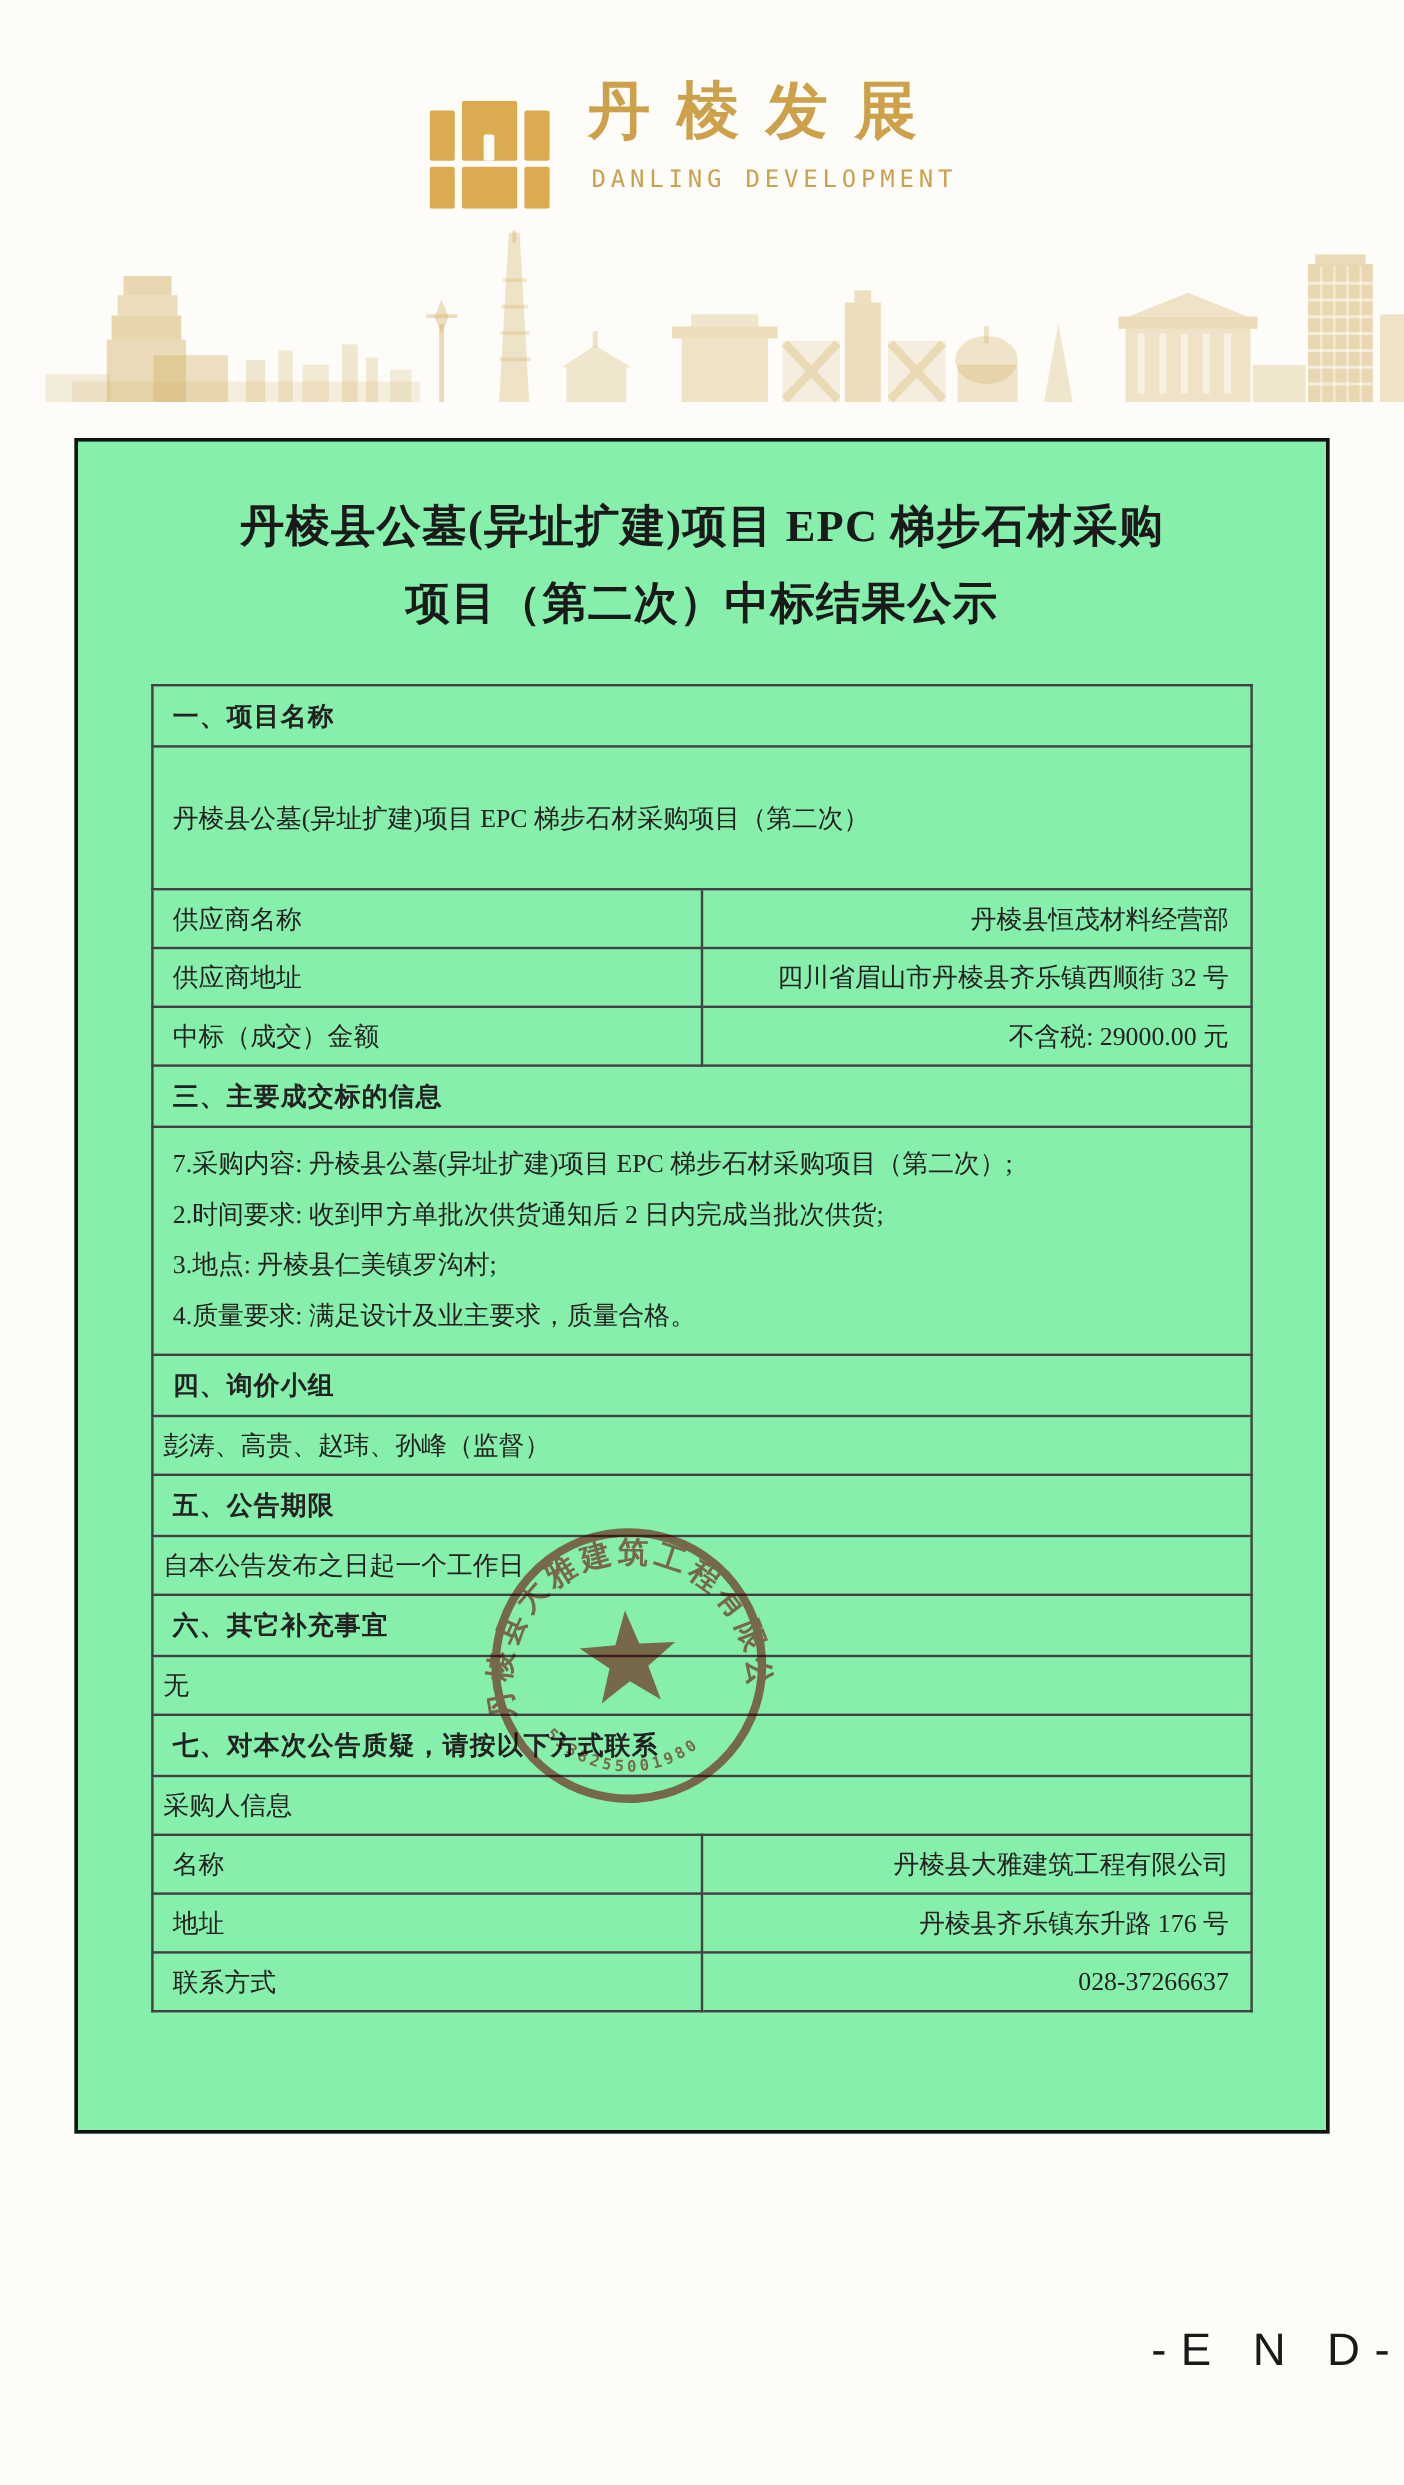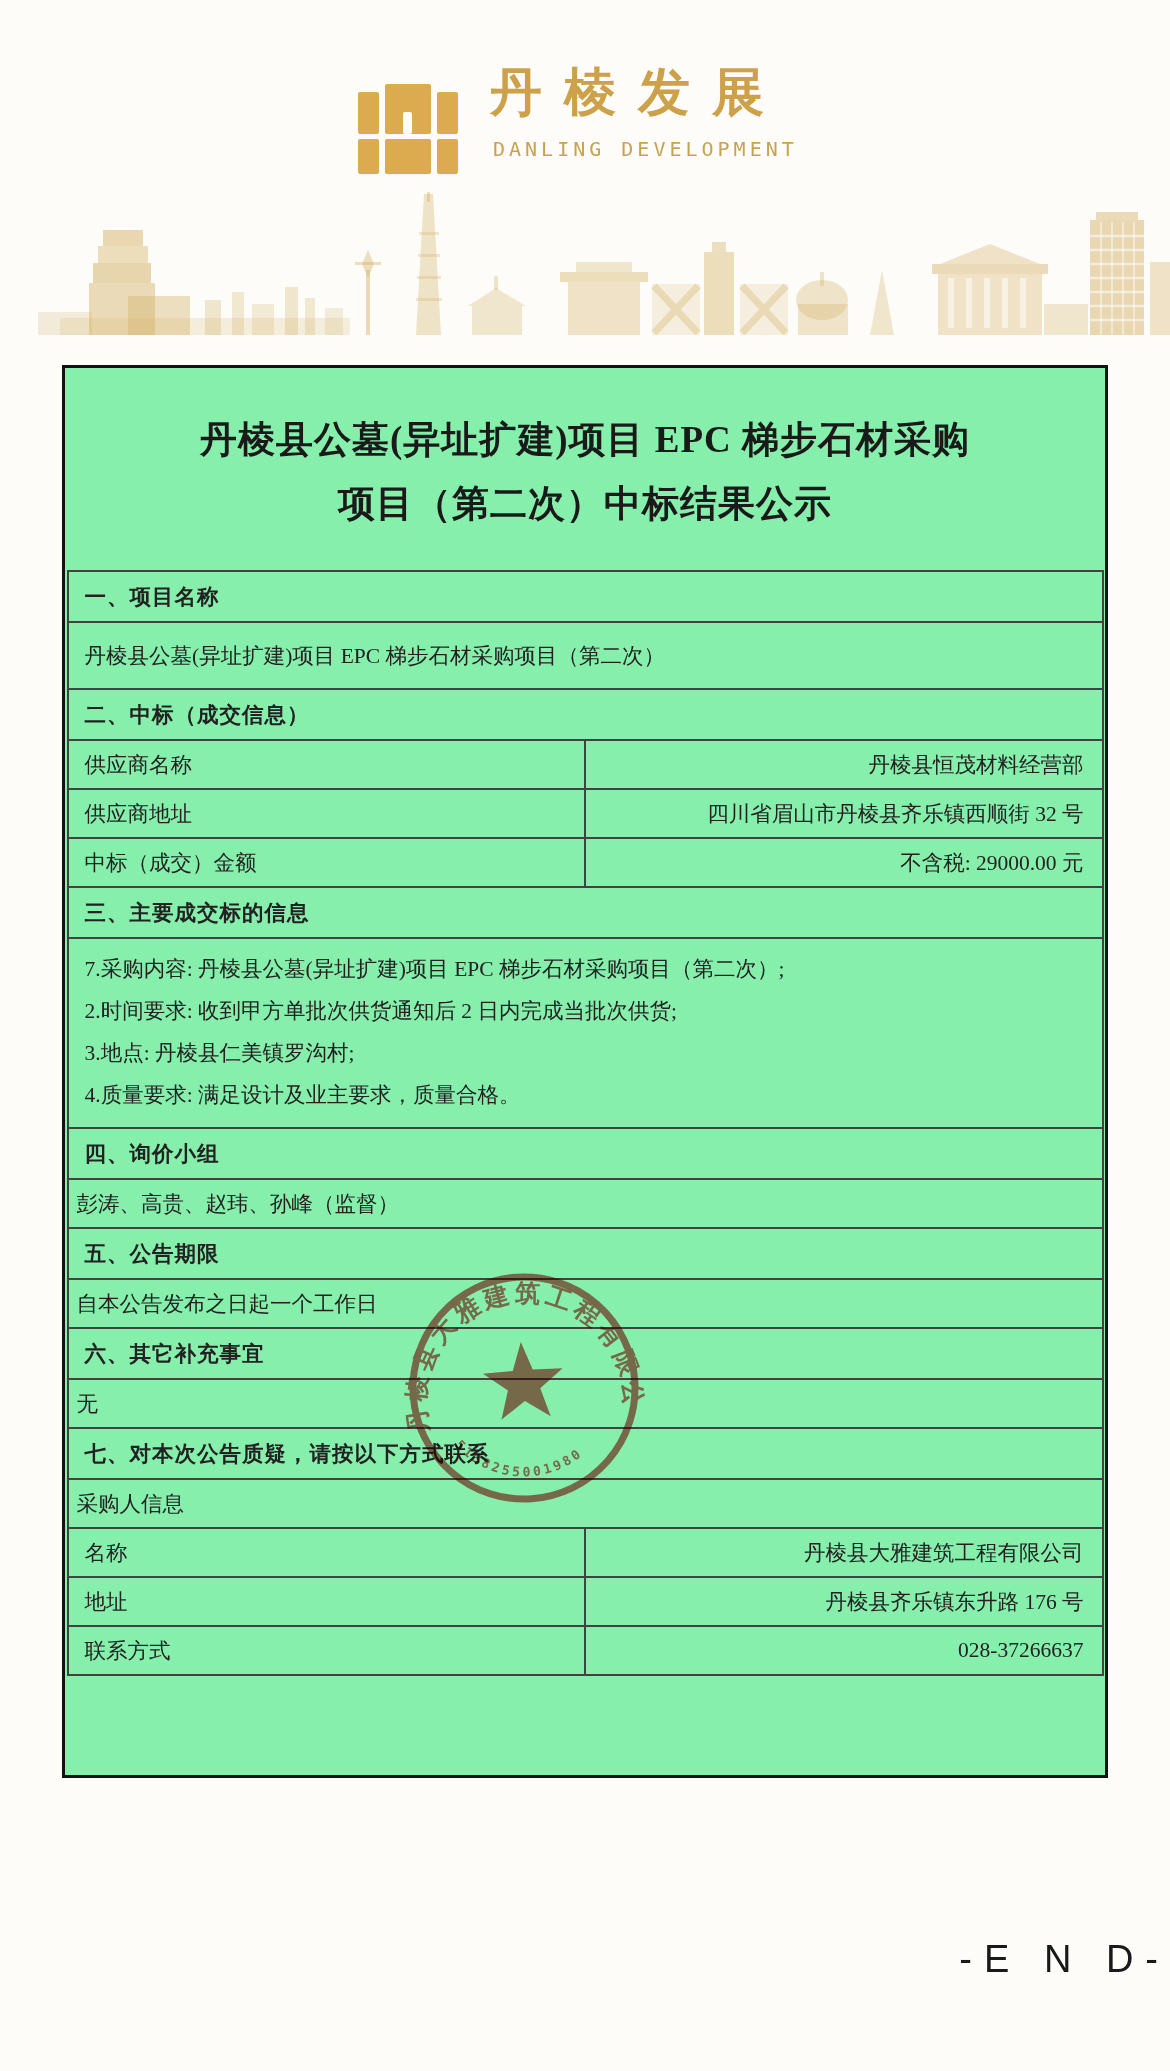--- a/index.html
+++ b/index.html
@@ -28,28 +28,28 @@
   .doc-card {
     position:absolute; left:62px; top:365px; width:1046px; height:1413px;
     background:#86efac; border:3px solid #121212;
   }
   .doc-title {
     margin-top:40px; text-align:center;
     font-size:37px; font-weight:bold; line-height:64px; color:#1a1a1a;
     letter-spacing:1px;
   }
   table.bid-table {
-    margin:34px auto 0; width:1037px;
+    margin:34px auto 0; width:918px;
     border-collapse:collapse; table-layout:fixed;
     font-size:21.5px; color:#222; border:2px solid #2e2e2e;
   }
   table.bid-table td { border:2px solid #424242; vertical-align:middle; }
   td.sec-header { font-weight:bold; padding:10px 16px; letter-spacing:1px; }
   td.full-cell  { padding:9px 8px; }
-  td.tall-cell  { padding:18px 16px; }
+  td.tall-cell  { padding:44px 16px; }
   td.label-cell { width:224px; padding:9px 16px; }
   td.value-cell { padding:9px 18px;text-align:right; }
   td.lines-cell { padding:10px 16px; line-height:1.95; }
   
   .seal {
     position:absolute; left:404px; top:1268px; width:240px; height:240px;
     opacity:.82; mix-blend-mode:multiply; transform:rotate(-4deg);
   }
   
   .end-marker {
@@ -152,23 +152,20 @@
 
     <table class="bid-table">
       <tbody>
         <tr>
             <td class="sec-header" colspan="2">一、项目名称</td>
           </tr>
         <tr>
             <td class="tall-cell" colspan="2">丹棱县公墓(异址扩建)项目 EPC 梯步石材采购项目（第二次）</td>
           </tr>
         <tr>
-            <td class="sec-header" colspan="2">二、中标（成交信息）</td>
-          </tr>
-        <tr>
           <td class="label-cell">供应商名称</td>
           <td class="value-cell">丹棱县恒茂材料经营部</td>
         </tr>
         <tr>
           <td class="label-cell">供应商地址</td>
           <td class="value-cell">四川省眉山市丹棱县齐乐镇西顺街 32 号</td>
         </tr>
         <tr>
           <td class="label-cell">中标（成交）金额</td>
           <td class="value-cell">不含税: 29000.00 元</td>

